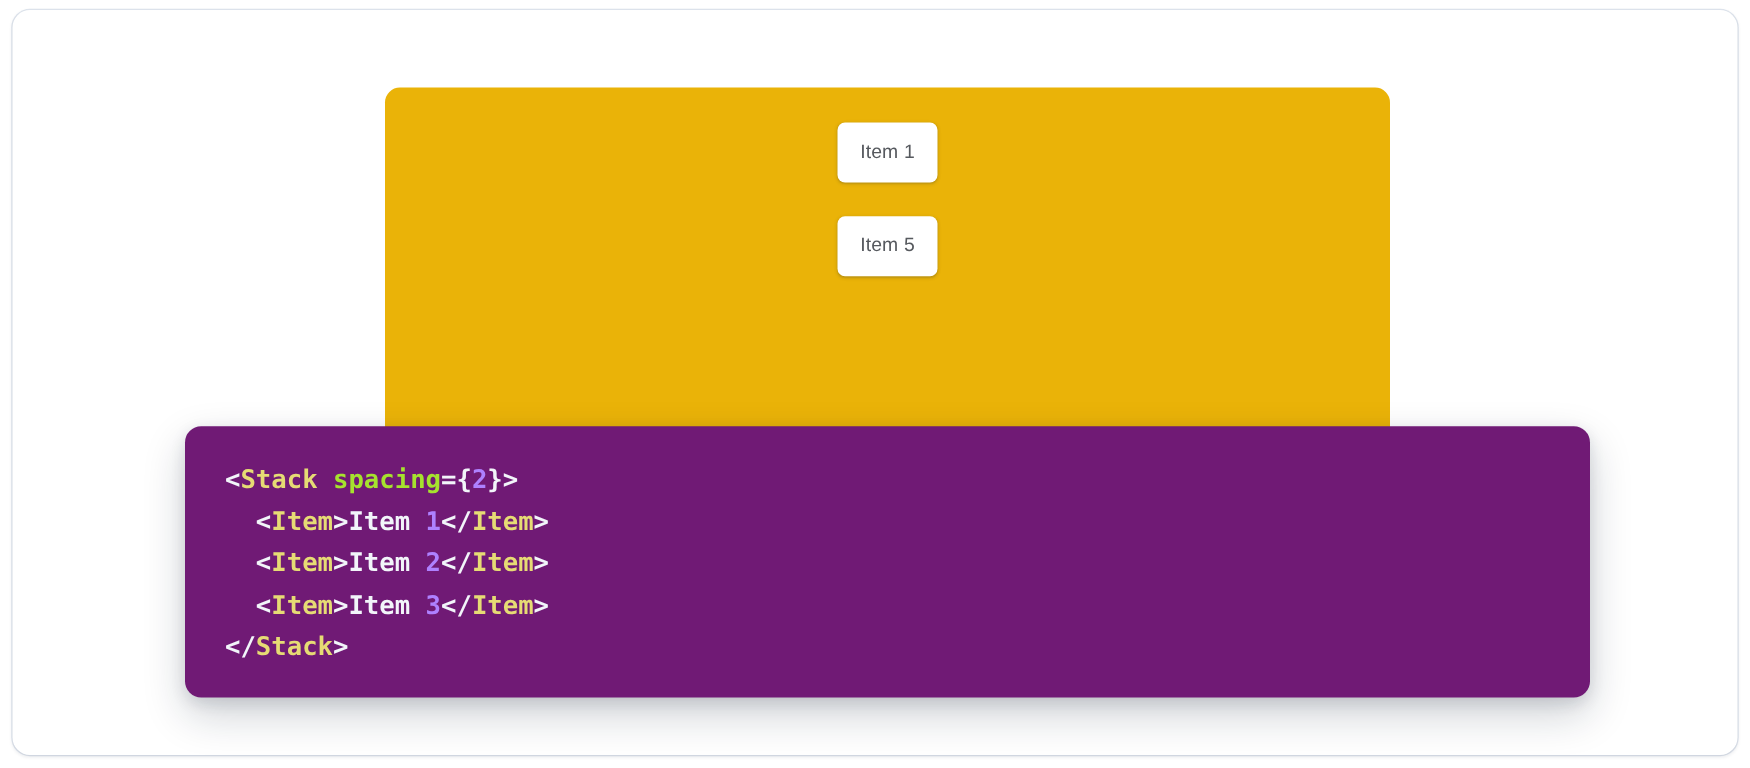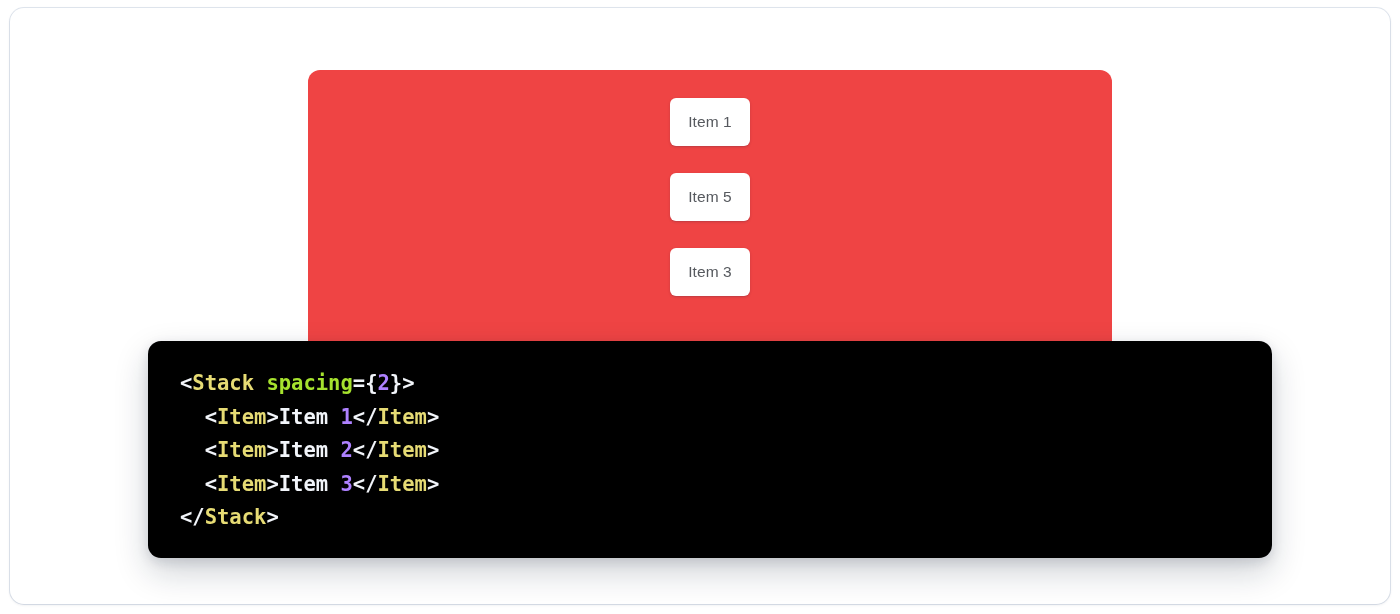--- a/index.html
+++ b/index.html
@@ -26,21 +26,21 @@
     overflow: hidden;
   }
 
   
   #preview-panel {
     position: absolute;
     left: 298px;
     top: 62px;
     width: 804px;
     height: 300px;
-    background: #ef4444;
+    background: #eab308;
     border-radius: 12px;
   }
 
   #stack {
     position: absolute;
     left: 0;
     top: 28px;
     width: 100%;
     display: flex;
     flex-direction: column;
@@ -63,21 +63,21 @@
     letter-spacing: 0.1px;
   }
 
   
   #code-block {
     position: absolute;
     left: 138px;
     top: 333px;
     width: 1124px;
     height: 217px;
-    background: #000000;
+    background: #701a75;
     border-radius: 13px;
     box-shadow: 0 14px 34px rgba(16,28,52,0.20),
                 0 4px 12px rgba(16,28,52,0.12);
     padding: 26px 0 0 32px;
     overflow: hidden;
   }
 
   #code-text {
     font-family: "DejaVu Sans Mono", "Liberation Mono", monospace;
     font-size: 20.5px;
@@ -100,23 +100,20 @@
 <div id="page-card">
 
   <div id="preview-panel">
     <div id="stack">
         <div class="stack-item">
           <span>Item 1</span>
         </div>
         <div class="stack-item">
           <span>Item 5</span>
         </div>
-        <div class="stack-item">
-          <span>Item 3</span>
-        </div>
       </div>
   </div>
 
   <div id="code-block">
     <div id="code-text"><div><span class="tok-punct">&lt;</span><span class="tok-tag">Stack</span><span class="tok-punct"> </span><span class="tok-attr">spacing</span><span class="tok-punct">={</span><span class="tok-num">2</span><span class="tok-punct">}&gt;</span></div><div><span>  </span><span class="tok-punct">&lt;</span><span class="tok-tag">Item</span><span class="tok-punct">&gt;</span><span class="tok-text">Item </span><span class="tok-num">1</span><span class="tok-punct">&lt;/</span><span class="tok-tag">Item</span><span class="tok-punct">&gt;</span></div><div><span>  </span><span class="tok-punct">&lt;</span><span class="tok-tag">Item</span><span class="tok-punct">&gt;</span><span class="tok-text">Item </span><span class="tok-num">2</span><span class="tok-punct">&lt;/</span><span class="tok-tag">Item</span><span class="tok-punct">&gt;</span></div><div><span>  </span><span class="tok-punct">&lt;</span><span class="tok-tag">Item</span><span class="tok-punct">&gt;</span><span class="tok-text">Item </span><span class="tok-num">3</span><span class="tok-punct">&lt;/</span><span class="tok-tag">Item</span><span class="tok-punct">&gt;</span></div><div><span class="tok-punct">&lt;/</span><span class="tok-tag">Stack</span><span class="tok-punct">&gt;</span></div></div>
   </div>
 
 </div>
 
 </body></html>

